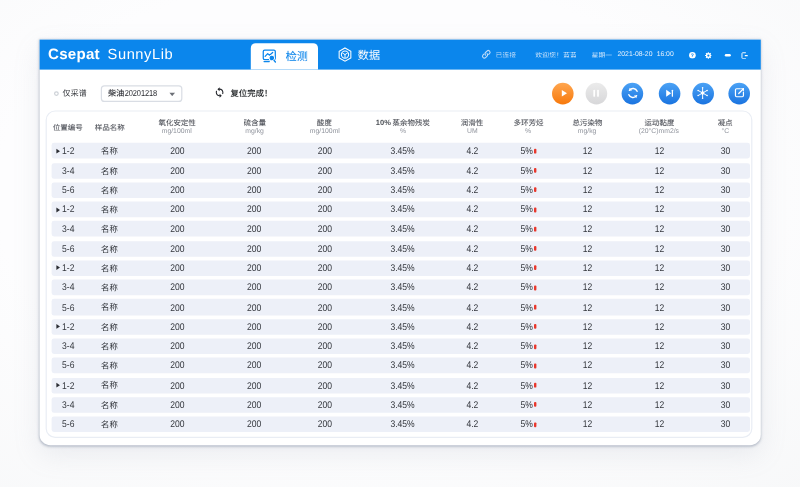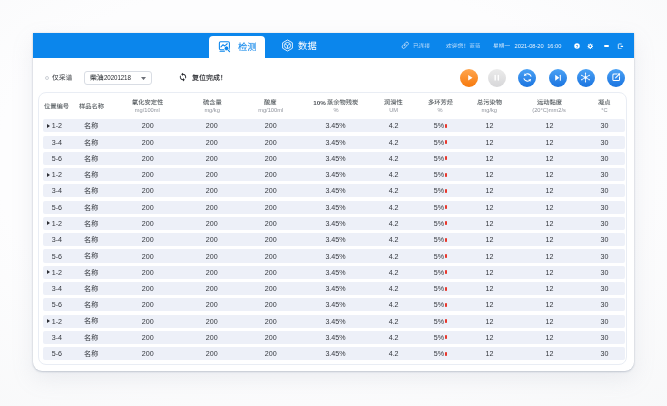--- a/index.html
+++ b/index.html
@@ -21,20 +21,21 @@
  display:flex;align-items:center;}
 .hrow{position:absolute;left:4px;top:2px;width:582px;height:22px;display:flex;}
 .c{flex:0 0 auto;text-align:center;display:flex;align-items:center;justify-content:center;position:relative;}
 .hc{flex:0 0 auto;display:flex;flex-direction:column;align-items:center;justify-content:center;}
 .unit{color:#8f939c;font-size:5.7px;margin-top:1px;letter-spacing:0;}
 .num{font-size:8.1px;color:#33363c;}
 .sq{display:inline-block;transform:scaleX(.88);transform-origin:center;}
 </style></head><body>
 <div id="win">
     <div id="bar">
+      <div class="abs" style="left:7px;top:4.5px;font-size:12.6px;font-weight:700;color:#fff;letter-spacing:.2px;">Csepat  <span style="font-weight:400;font-size:12.2px;letter-spacing:.5px;">SunnyLib</span></div>
       <div id="tab1">
         <svg width="12.8" height="12.8" viewBox="0 0 24 24" fill="none" stroke="#0b86ec" stroke-width="2">
 <rect x="2.6" y="3.4" width="18.8" height="14.8" rx="2.2"></rect>
 <polyline points="5.5,13 9.5,8.8 12.5,11.4 17.3,7" stroke-linecap="round" stroke-linejoin="round"></polyline>
 <circle cx="16" cy="15.6" r="4.4" fill="#0b86ec" stroke="#fff" stroke-width="1.5"></circle>
 <line x1="19.6" y1="19.6" x2="21.6" y2="21.8" stroke-width="2.2" stroke-linecap="round"></line>
 <line x1="3.8" y1="21.2" x2="12" y2="21.2" stroke-linecap="round"></line>
 </svg>
         <span style="width:7px"></span>
         <svg style="width:18.8px;height:9.4px;vertical-align:top;" viewBox="0 0 2000 1000" fill="#0b86ec" stroke="#0b86ec" stroke-width="10">

